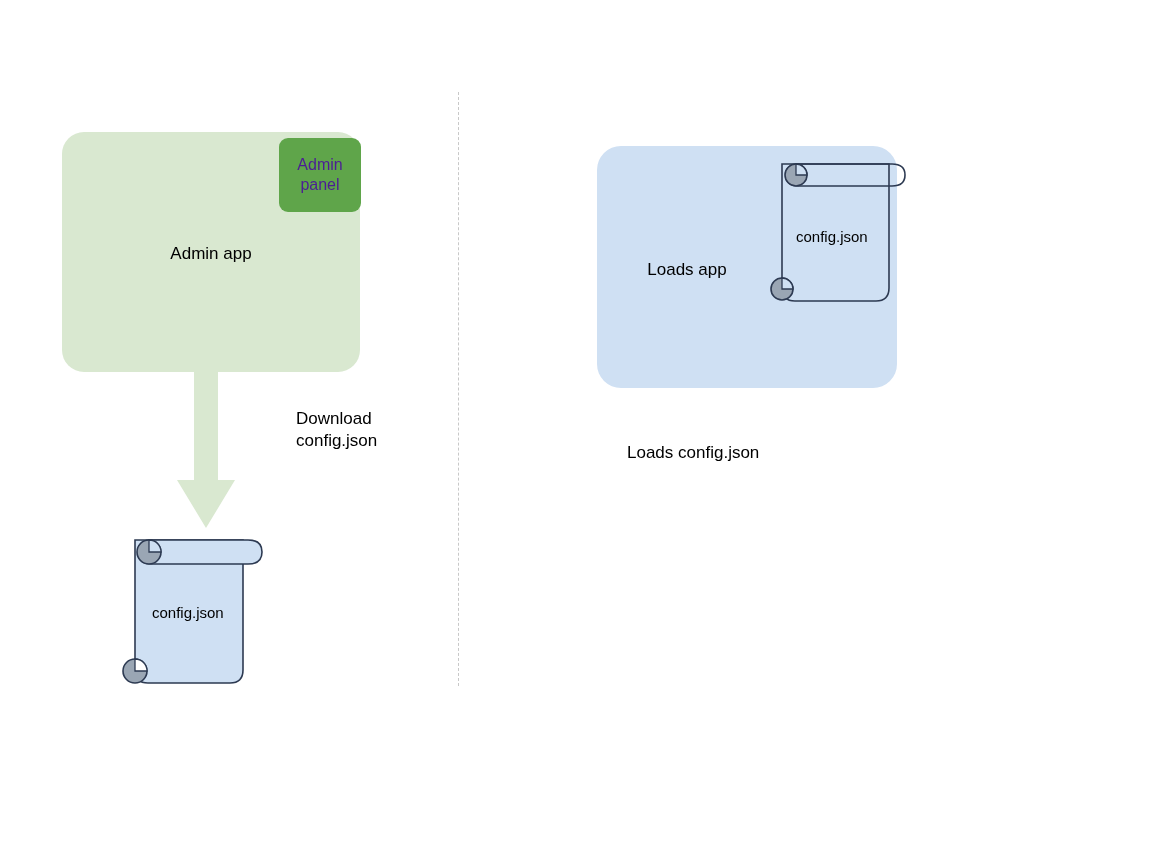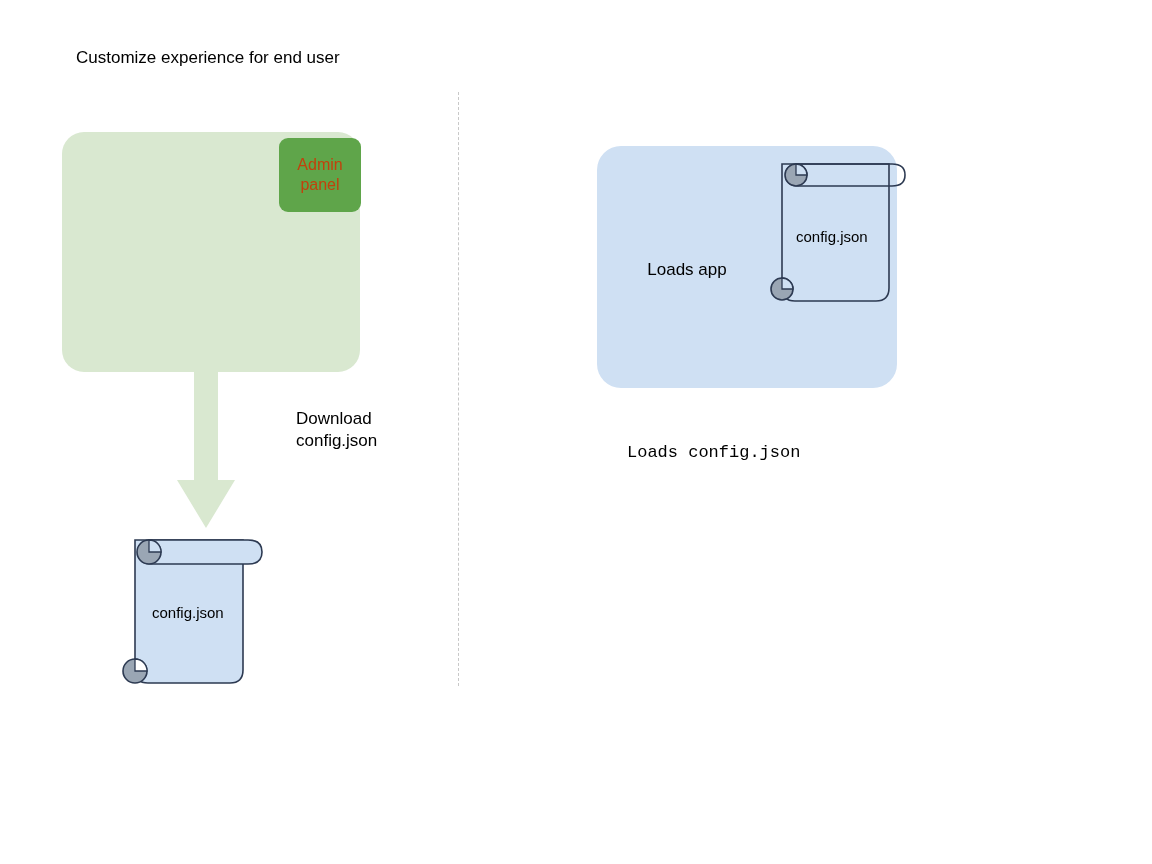--- a/index.html
+++ b/index.html
@@ -70,21 +70,21 @@
     left: 279px;
     top: 138px;
     width: 82px;
     height: 74px;
     background: #5fa54a;
     border-radius: 9px;
   }
   #admin-panel-label {
     left: 279px; top: 155px; width: 82px;
     font-size: 16px;
-    color: #c2410c;
+    color: #4c1d95;
   }
 
   
   #download-arrow {
     position: absolute;
     left: 175px;
     top: 368px;
     width: 62px;
     height: 162px;
   }
@@ -129,34 +129,33 @@
     left: 597px; top: 259px; width: 180px;
     font-size: 17px;
   }
 
   #loads-label {
     position: absolute;
     left: 627px;
     top: 443px;
     font-size: 17px;
     white-space: nowrap;
-    font-family: Liberation Mono, monospace;
   }
 </style>
 </head>
 <body>
 
 <div id="canvas">
 
-  <div class="col-title" id="title-left">Customize experience for end user</div>
 
 
   <div id="divider"></div>
 
   <div id="admin-app"></div>
+  <div class="node-label" id="admin-app-label">Admin app</div>
 
   <div id="admin-panel"></div>
   <div class="node-label" id="admin-panel-label">Admin
 panel</div>
 
   <div id="download-arrow">
     <svg width="62" height="162" viewBox="0 0 62 162">
       <polygon points="19,0 43,0 43,112 60,112 31,160 2,112 19,112" fill="#d9e8d0"></polygon>
     </svg>
   </div>

